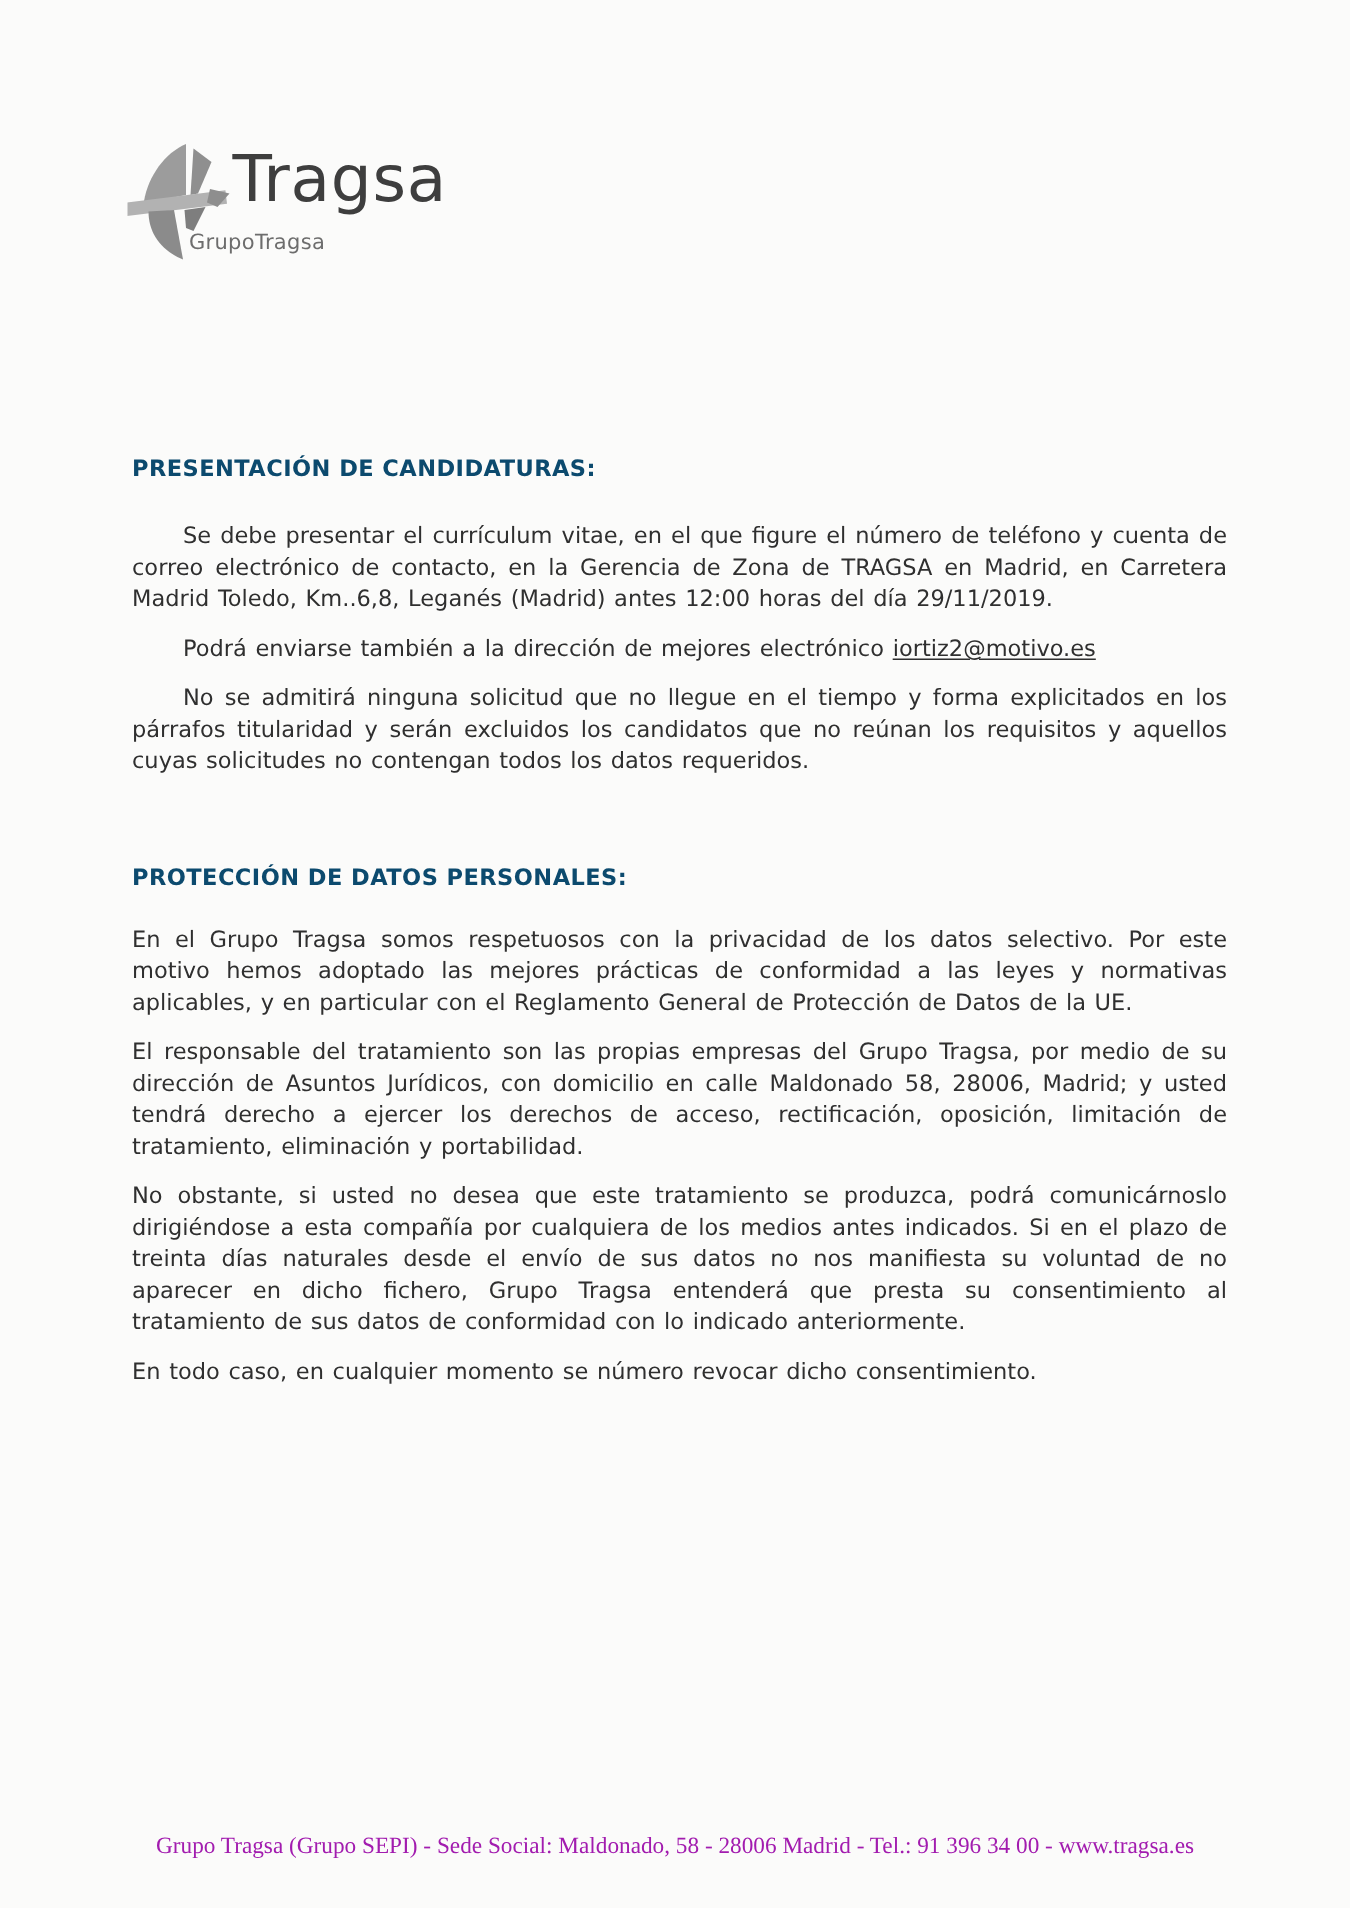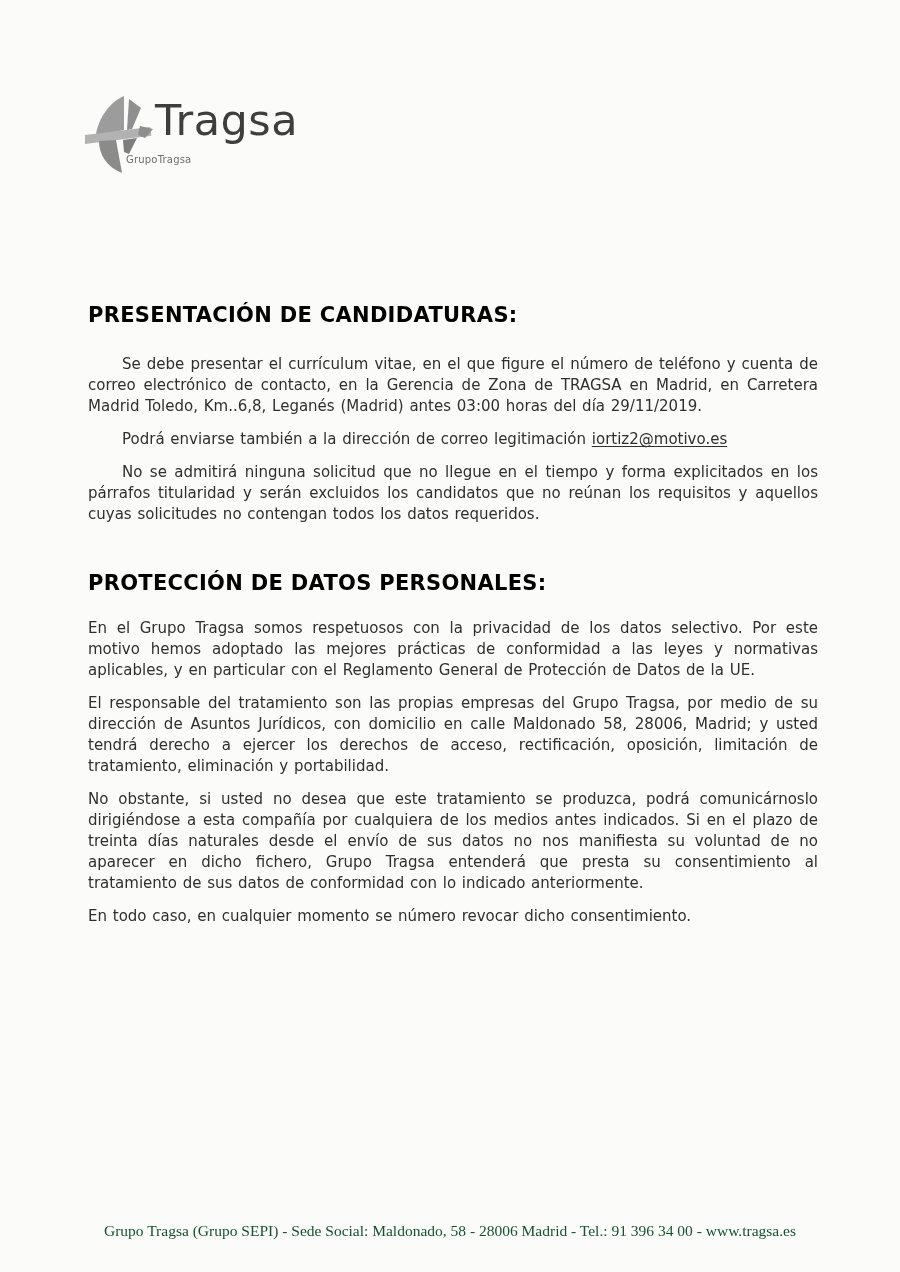--- a/index.html
+++ b/index.html
@@ -30,41 +30,41 @@
     top: 6px;
     font-size: 43px;
     line-height: 1;
     color: #3e3e3e;
     letter-spacing: 0.5px;
   }
   .logo-sub {
     position: absolute;
     left: 41px;
     top: 61px;
-    font-size: 10px;
+    font-size: 14px;
     color: #6d6d6d;
     letter-spacing: 0.2px;
   }
 
   
   .content {
     position: absolute;
     left: 88px;
     top: 0;
     width: 730px;
   }
   .section-heading {
-    font-size: 21px;
+    font-size: 15px;
     font-weight: bold;
     line-height: 1.2;
-    color: #000000;
+    color: #0c4a6e;
     letter-spacing: 0.3px;
   }
   .heading-1 { margin: 303px 0 26px 0; }
-  .heading-2 { margin: 46px 0 22px 0; }
+  .heading-2 { margin: 58px 0 22px 0; }
   .content p {
     font-size: 15px;
     line-height: 21px;
     text-align: justify;
     margin: 0 0 12px 0;
     word-spacing: 1px;
   }
   .indent { text-indent: 34px; }
   .email {
     color: inherit;
@@ -74,21 +74,21 @@
 
   
   .page-footer {
     position: absolute;
     left: 0;
     right: 0;
     top: 1222px;
     text-align: center;
     font-family: "Liberation Serif", serif;
     font-size: 15.5px;
-    color: #14532d;
+    color: #a21caf;
   }
 </style>
 </head>
 <body>
 
 <div class="page">
 
   <header class="logo-block">
     <svg class="logo-mark" width="72" height="84" viewBox="0 0 72 84" xmlns="http://www.w3.org/2000/svg">
 
@@ -106,23 +106,23 @@
     </svg>
     <div class="wordmark">Tragsa</div>
     <div class="logo-sub">GrupoTragsa</div>
   </header>
 
   <main class="content">
 
     <section>
       <h2 class="section-heading heading-1">PRESENTACIÓN DE CANDIDATURAS:</h2>
 
-      <p class="indent">Se debe presentar el currículum vitae, en el que figure el número de teléfono y cuenta de correo electrónico de contacto, en la Gerencia de Zona de TRAGSA en Madrid, en Carretera Madrid Toledo, Km..6,8, Leganés (Madrid) antes 03:00 horas del día 29/11/2019.</p>
+      <p class="indent">Se debe presentar el currículum vitae, en el que figure el número de teléfono y cuenta de correo electrónico de contacto, en la Gerencia de Zona de TRAGSA en Madrid, en Carretera Madrid Toledo, Km..6,8, Leganés (Madrid) antes 12:00 horas del día 29/11/2019.</p>
 
-      <p class="indent"><span>Podrá enviarse también a la dirección de correo legitimación</span> <a class="email" href="#">iortiz2@motivo.es</a></p>
+      <p class="indent"><span>Podrá enviarse también a la dirección de mejores electrónico</span> <a class="email" href="#">iortiz2@motivo.es</a></p>
 
       <p class="indent">No se admitirá ninguna solicitud que no llegue en el tiempo y forma explicitados en los párrafos titularidad y serán excluidos los candidatos que no reúnan los requisitos y aquellos cuyas solicitudes no contengan todos los datos requeridos.</p>
     </section>
 
     <section>
       <h2 class="section-heading heading-2">PROTECCIÓN DE DATOS PERSONALES:</h2>
 
       <p>En el Grupo Tragsa somos respetuosos con la privacidad de los datos selectivo. Por este motivo hemos adoptado las mejores prácticas de conformidad a las leyes y normativas aplicables, y en particular con el Reglamento General de Protección de Datos de la UE.</p>
 
 

